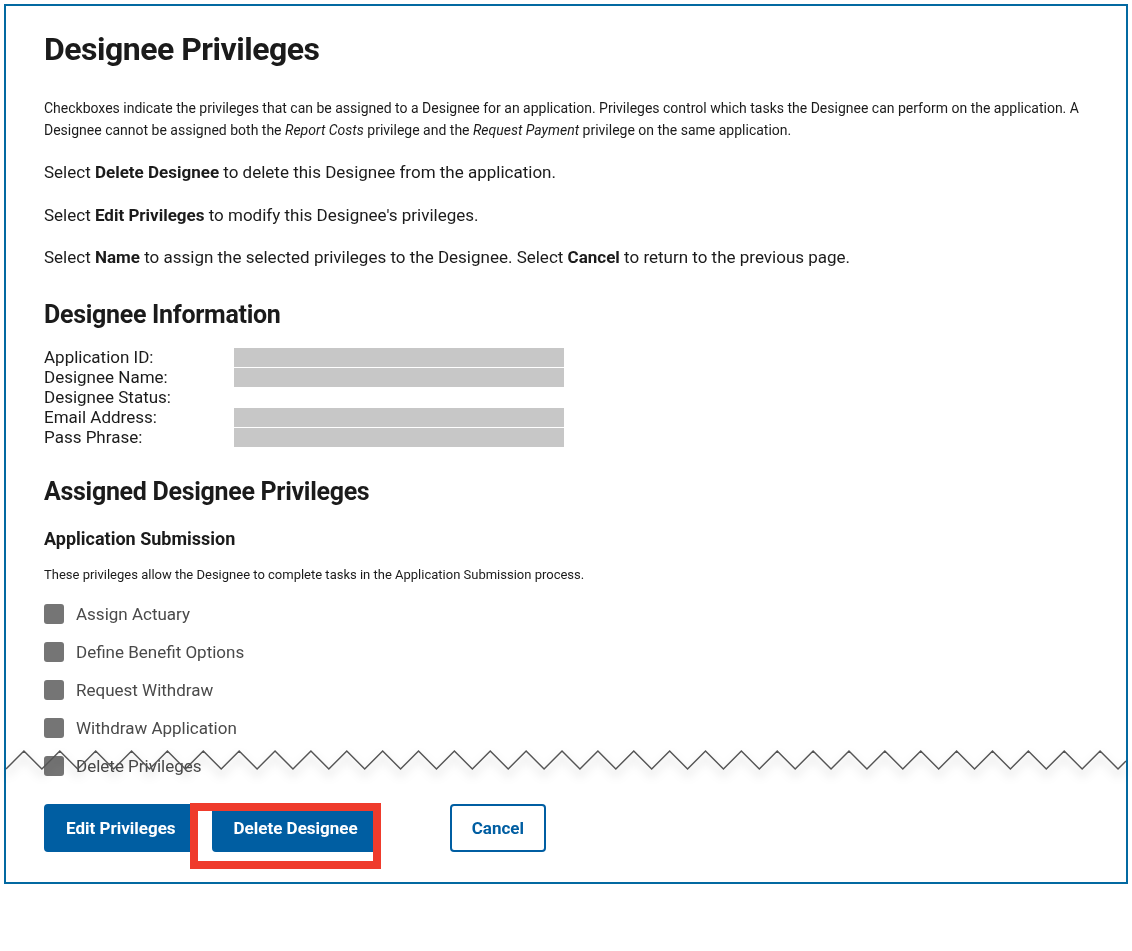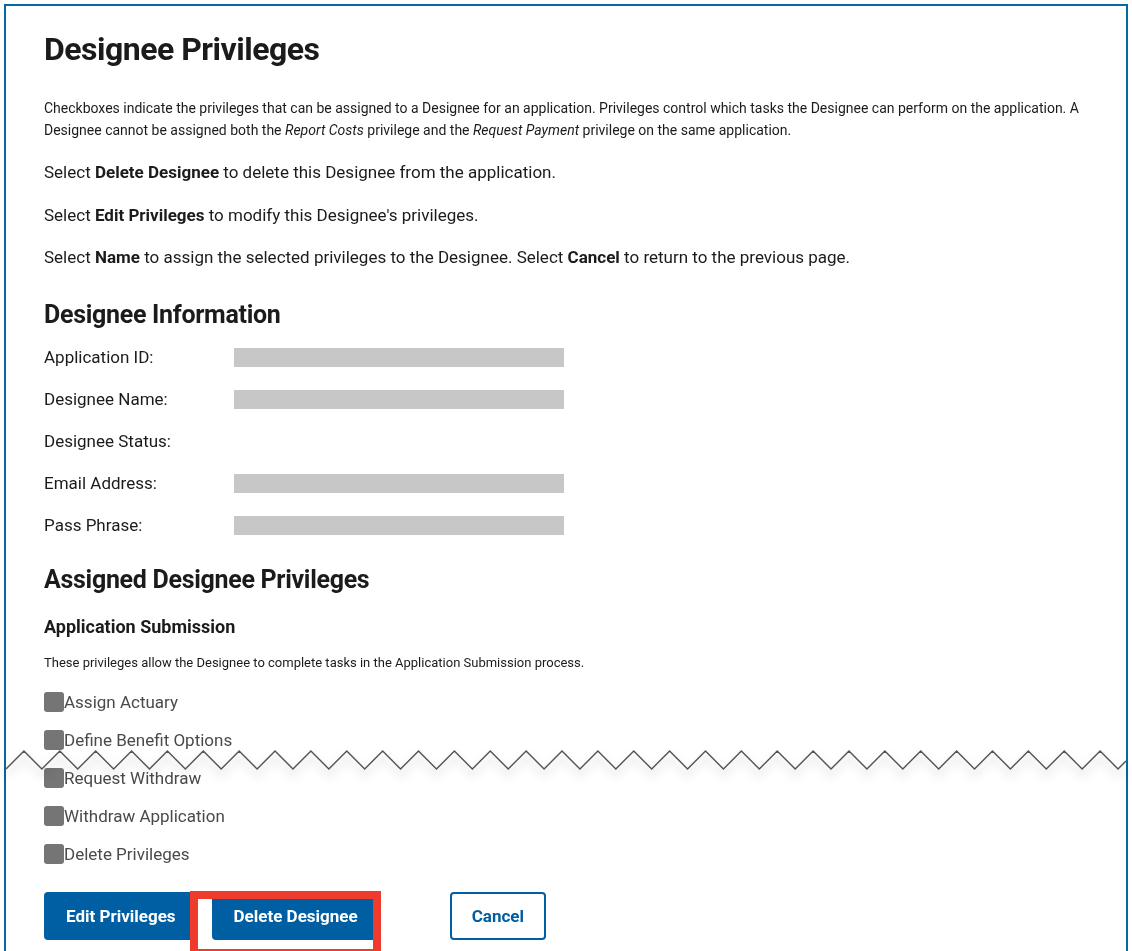--- a/index.html
+++ b/index.html
@@ -36,21 +36,21 @@
     h2[data-name="section-heading"] {
       font-size: 25px;
       font-weight: 700;
       margin-top: 30px;
       margin-bottom: 18px;
       letter-spacing: -0.3px;
     }
     .info-table {
       display: flex;
       flex-direction: column;
-      gap: 22px;
+      gap: 0;
       margin-bottom: 10px;
     }
     .info-row {
       display: flex;
       align-items: center;
       font-size: 17px;
     }
     .info-label { width: 190px; }
     .info-value {
       width: 330px;
@@ -69,20 +69,21 @@
     }
     .check-list {
       display: flex;
       flex-direction: column;
       gap: 18px;
       margin-bottom: 28px;
     }
     .check-item {
       display: flex;
       align-items: center;
+      gap: 12px;
       font-size: 17px;
       color: #4a4a4a;
     }
     .check-box {
       width: 20px;
       height: 20px;
       background: #757575;
       border-radius: 3px;
       flex-shrink: 0;
     }

